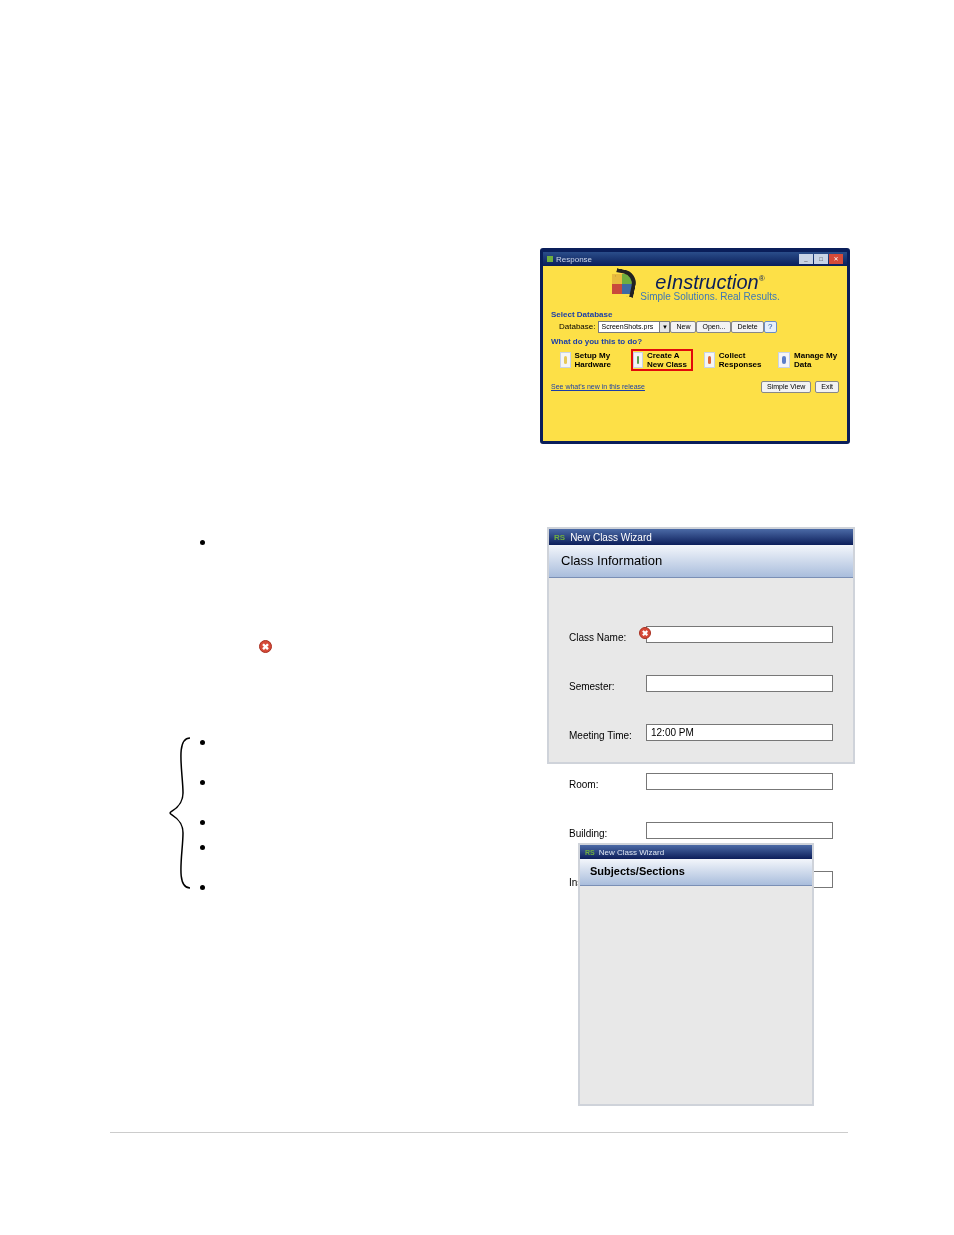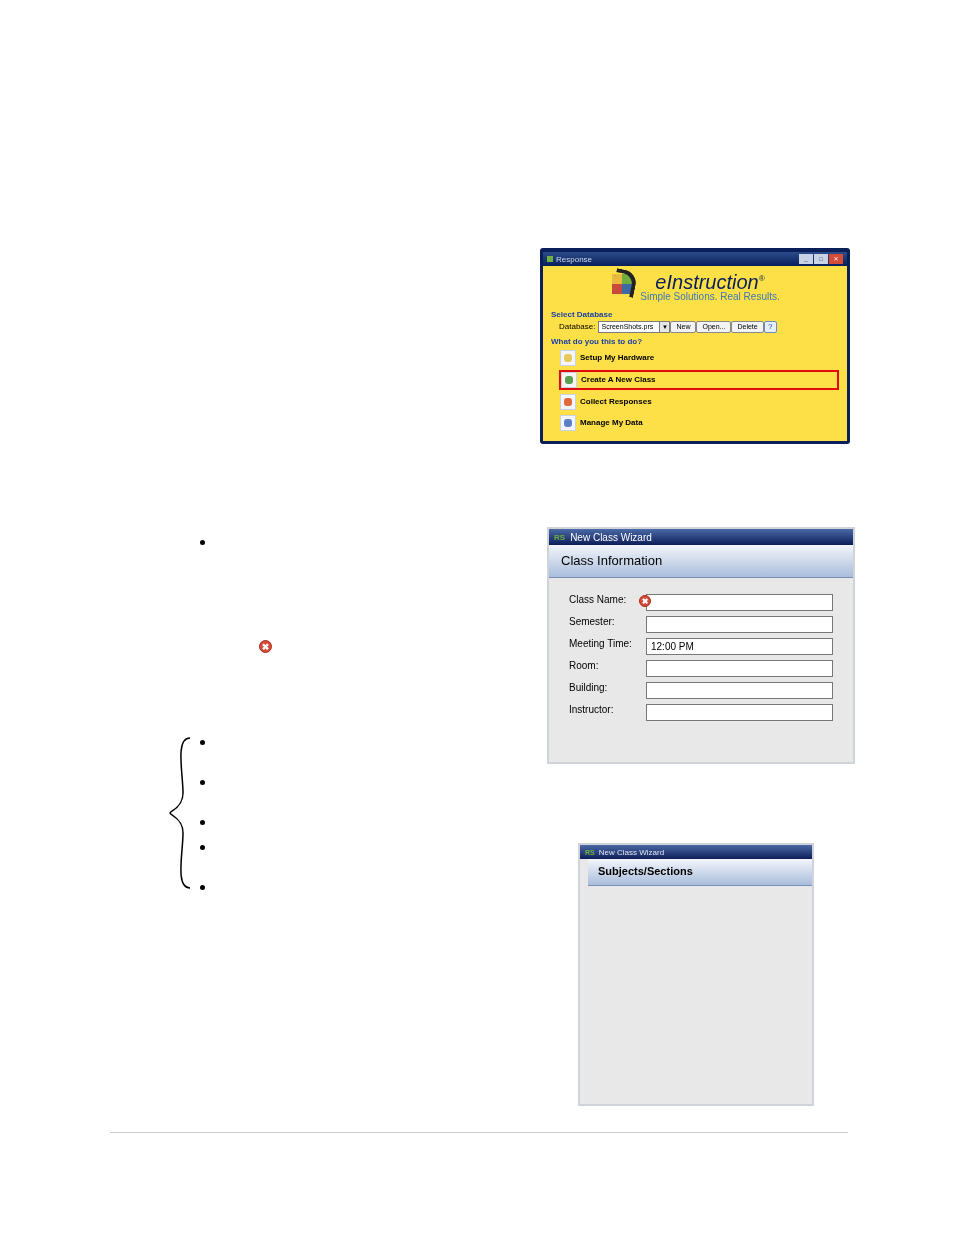--- a/index.html
+++ b/index.html
@@ -39,21 +39,21 @@
 
   .sect-label { color:#1a3eaa; font-weight:bold; margin:4px 0 2px; }
   .db-row { display:flex; align-items:center; gap:0; margin-left:8px; margin-bottom:2px; }
   .db-row .fld { display:flex; align-items:center; gap:3px; }
   .db-drop { display:flex; }
   .db-inp { height:12px; width:62px; font-size:7px; padding:0 2px; border:1px solid #7a7a7a; background:#fff; }
   .db-arrow { width:10px; height:12px; border:1px solid #7a7a7a; border-left:none; background:#e6e6e6; font-size:6px; text-align:center; line-height:10px; }
   .xp-btn { height:12px; font-size:7px; padding:0 5px; background:#f3f3f3; border:1px solid #888; border-radius:2px; line-height:10px; }
   .help-btn { width:13px; height:12px; background:#e6effa; border:1px solid #6a8cc5; border-radius:2px; color:#1a4a9a; font-size:8px; text-align:center; line-height:10px; }
 
-  .actions { display:grid; grid-template-columns:1fr; gap:3px 10px; margin:3px 0 4px 8px; }
+  .actions { display:grid; grid-template-columns:1fr 1fr 1fr 1fr; gap:3px 10px; margin:3px 0 4px 8px; }
   .action { display:flex; align-items:center; gap:4px; font-size:8px; font-weight:bold; padding:1px; }
   .action.highlighted { border:2px solid #e20a0a; padding:0; }
   .aicon { width:16px; height:16px; border:1px solid #c8d3e6; background:#f5f5f5; position:relative; }
   .aicon::before { content:""; position:absolute; inset:3px; border-radius:3px; }
   .aicon.hw::before { background:#e7c95a; }
   .aicon.cr::before { background:#de6a3a; }
   .aicon.nc::before { background:#5a9e52; }
   .aicon.md::before { background:#5a7ec8; }
 
   .resp-footer { display:flex; justify-content:space-between; align-items:center; margin-top:10px; }
@@ -67,36 +67,36 @@
   }
   .wiz1 .tbar { height:16px; background:linear-gradient(#4b6aa6,#0c1e5a); color:#fff; font-size:10px; padding:0 5px; display:flex; align-items:center; gap:5px; }
   .wiz1 .tbar .ico { color:#6fae3f; font-weight:bold; font-size:8px; }
   .wiz1 .header {
     height:33px; margin:0;
     background:linear-gradient(#f3f6fb,#a9bddc);
     border-bottom:1px solid #7a8fb5;
     padding:8px 12px; font-weight:normal; font-size:13px; color:#000;
   }
   .wiz1 .form { padding:16px 20px; }
-  .wiz1 .row { display:flex; align-items:flex-start; margin-bottom:5px; }
+  .wiz1 .row { display:flex; align-items:flex-end; margin-bottom:5px;margin-top:32px; }
   .wiz1 .lbl { width:77px; font-size:10px; color:#000; }
   .wiz1 .inp { flex:1; height:17px; border:1px solid #777; background:#fff; font-size:10px; padding:0 4px; display:flex; align-items:center; position:relative; }
   .err-badge { position:absolute; left:-8px; top:0px; width:12px; height:12px; border-radius:50%; background:#d64a38; color:#fff; font-size:8px; font-weight:bold; text-align:center; line-height:12px; border:1px solid #a82f20; }
 
   
   .wiz2 {
     position:absolute; top:843px; left:578px; width:236px; height:263px;
     border:2px solid #cfd3da; background:#e8e8e8; font-size:10px;
   }
   .wiz2 .tbar { height:14px; background:linear-gradient(#4b6aa6,#0c1e5a); color:#dfe7f3; font-size:8px; padding:0 5px; display:flex; align-items:center; gap:4px; }
   .wiz2 .tbar .ico { color:#6fae3f; font-weight:bold; font-size:7px; }
   .wiz2 .header {
     height:27px; background:linear-gradient(#f3f6fb,#a9bddc);
     border-bottom:1px solid #7a8fb5; padding:6px 10px;
-    font-weight:bold; font-size:11px; color:#000;margin-left:8px;
+    font-weight:bold; font-size:11px; color:#000;
   }
   .wiz2 .body { padding:10px 14px; }
   .wiz2 .chk-row { display:flex; align-items:center; gap:4px; font-size:9px; margin-bottom:6px; margin-left:4px; }
   .wiz2 .chk { width:10px; height:10px; border:1px solid #555; background:#fff; font-size:7px; text-align:center; line-height:8px; }
   .wiz2 .name-row { display:flex; align-items:center; gap:4px; font-size:9px; margin-bottom:10px; }
   .wiz2 .name-inp { flex:1; height:14px; border:1px solid #777; background:#fff; }
   .wiz2 .btn-row { display:flex; gap:8px; margin-bottom:4px; }
   .wiz2 .wbtn2 { flex:1; height:14px; font-size:8px; background:#efefef; border:1px solid #aaa; color:#888; text-align:center; line-height:12px; }
   .wiz2 .list { height:95px; border:1px solid #888; background:#fff; overflow:hidden; }
   .wiz2 .list-head { height:12px; background:linear-gradient(#fafafa,#e0e0e0); border-bottom:1px solid #bbb; }

